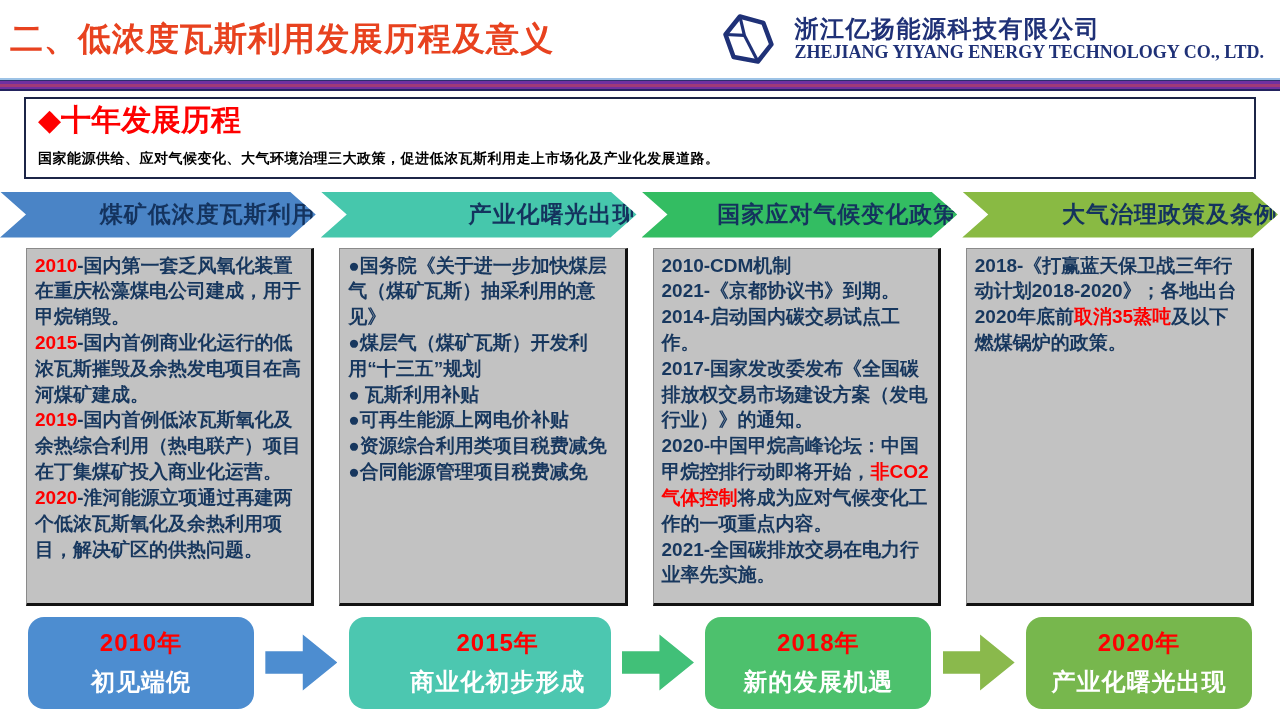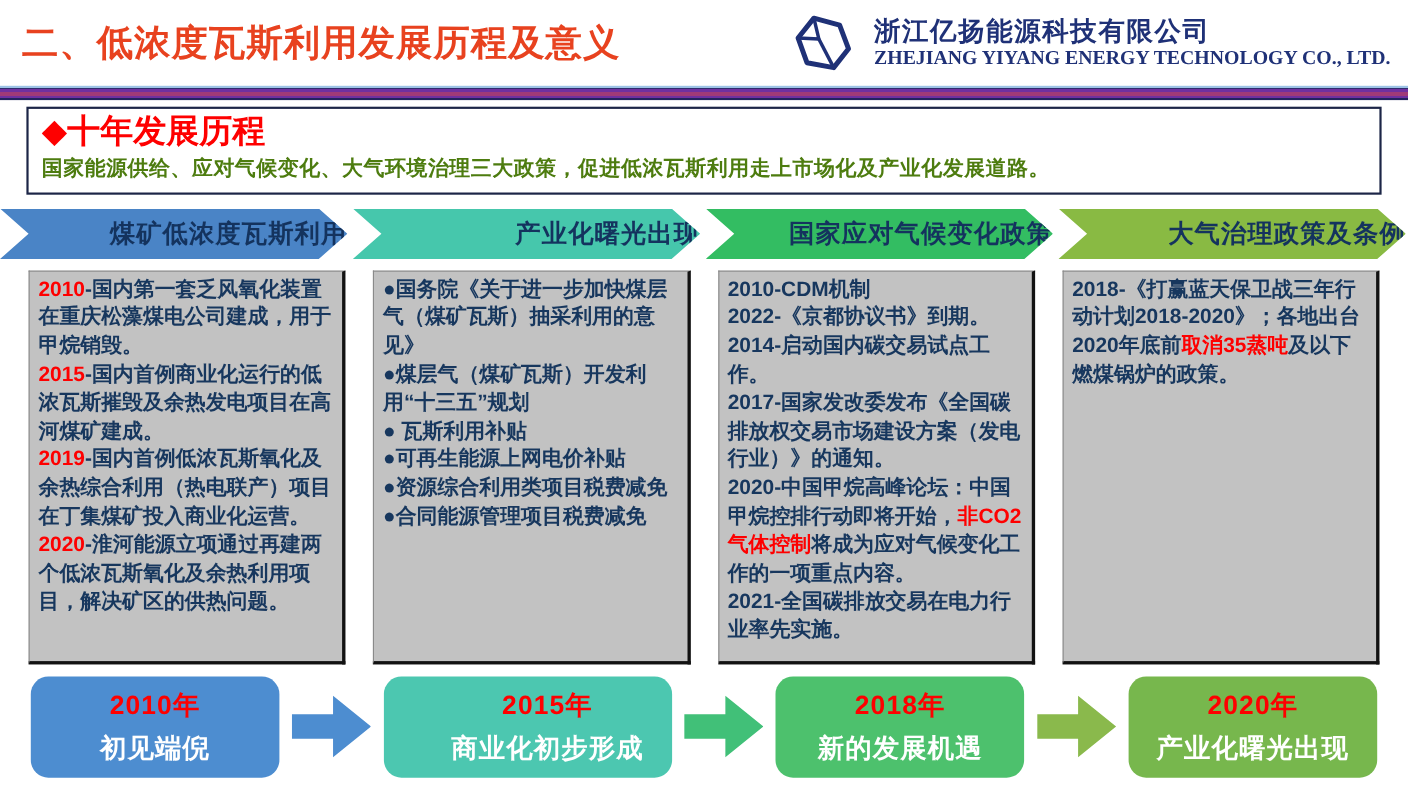--- a/index.html
+++ b/index.html
@@ -1,39 +1,39 @@
 <!DOCTYPE html>
 <html><head>
 <meta charset="utf-8">
 <style>
   html,body{margin:0;padding:0;background:#e8e8e8;}
   .slide{
     width:1280px;height:720px;position:relative;background:#ffffff;overflow:hidden;
     font-family:"Liberation Sans","DejaVu Sans",sans-serif;margin:0 auto;
   }
   
-  .top{height:78px;display:flex;justify-content:space-between;align-items:center;padding:0 16px 0 20px;box-sizing:border-box;}
+  .top{height:78px;display:flex;justify-content:space-between;align-items:center;padding:0 16px 0 10px;box-sizing:border-box;}
   .title{font-size:33px;font-weight:bold;color:#e8421f;letter-spacing:1px;white-space:nowrap;}
   .brand{display:flex;align-items:center;gap:20px;}
   .brand-text{display:flex;flex-direction:column;line-height:1.15;}
   .brand-cn{font-size:24px;font-weight:bold;color:#1f3177;letter-spacing:1.5px;white-space:nowrap;}
   .brand-en{font-size:18px;font-weight:bold;color:#1f3177;font-family:"Liberation Serif","DejaVu Serif",serif;white-space:nowrap;}
   
   .divider{height:13px;width:100%;
     background:linear-gradient(to bottom,
       #9dc3e6 0px,#9dc3e6 2px,
       #2e2e6e 2px,#2e2e6e 3px,
       #7030a0 3px,#7030a0 6px,
       #a03a78 6px,#a03a78 9px,
       #7030a0 9px,#7030a0 11px,
       #23235f 11px,#23235f 13px);}
   
   .intro-box{margin:6px 24px 0 24px;border:2px solid #1c2547;padding:2px 14px 9px 12px;}
   .intro-heading{font-size:30px;font-weight:bold;color:#fe0000;line-height:1.25;}
-  .intro-sub{font-size:19px;font-weight:bold;color:#4d7c0f;margin-top:1px;letter-spacing:0.5px;}
+  .intro-sub{font-size:14px;font-weight:bold;color:#000000;margin-top:11px;letter-spacing:0.5px;}
   
   .chevron-row{display:flex;gap:5px;height:46px;margin:13px 2px 10px 0;}
   .chevron{flex:1;display:flex;align-items:center;justify-content:flex-end;
     font-size:23px;font-weight:bold;color:#14335e;letter-spacing:1px;
     clip-path:polygon(26px 50%, 0 0, calc(100% - 26px) 0, 100% 50%, calc(100% - 26px) 100%, 0 100%);}
   
   .boxes-row{display:flex;gap:25px;margin:0 26px;height:358px;}
   .tbox{flex:1;background:#c2c2c2;border:1px solid #8a8a8a;border-right:3px solid #121212;border-bottom:3px solid #121212;
     padding:4px 8px;box-sizing:border-box;font-size:19px;font-weight:bold;color:#17375e;line-height:1.36;overflow:hidden;}
   .titem{margin:0;}
@@ -102,21 +102,21 @@
       <div class="tbox">
         <div class="titem"><span>●国务院《关于进一步加快煤层气（煤矿瓦斯）抽采利用的意见》</span></div>
         <div class="titem"><span>●煤层气（煤矿瓦斯）开发利用“十三五”规划</span></div>
         <div class="titem"><span>● 瓦斯利用补贴</span></div>
         <div class="titem"><span>●可再生能源上网电价补贴</span></div>
         <div class="titem"><span>●资源综合利用类项目税费减免</span></div>
         <div class="titem"><span>●合同能源管理项目税费减免</span></div>
       </div>
       <div class="tbox">
         <div class="titem"><span>2010-CDM机制</span></div>
-        <div class="titem"><span>2022-《京都协议书》到期。</span></div>
+        <div class="titem"><span>2021-《京都协议书》到期。</span></div>
         <div class="titem"><span>2014-启动国内碳交易试点工作。</span></div>
         <div class="titem"><span>2017-国家发改委发布《全国碳排放权交易市场建设方案（发电行业）》的通知。</span></div>
         <div class="titem"><span>2020-中国甲烷高峰论坛：中国甲烷控排行动即将开始，</span><span class="em-red">非CO2气体控制</span><span>将成为应对气候变化工作的一项重点内容。</span></div>
         <div class="titem"><span>2021-全国碳排放交易在电力行业率先实施。</span></div>
       </div>
       <div class="tbox">
         <div class="titem"><span>2018-《打赢蓝天保卫战三年行动计划2018-2020》；各地出台2020年底前</span><span class="em-red">取消35蒸吨</span><span>及以下燃煤锅炉的政策。</span></div>
       </div>
     </div>
 

